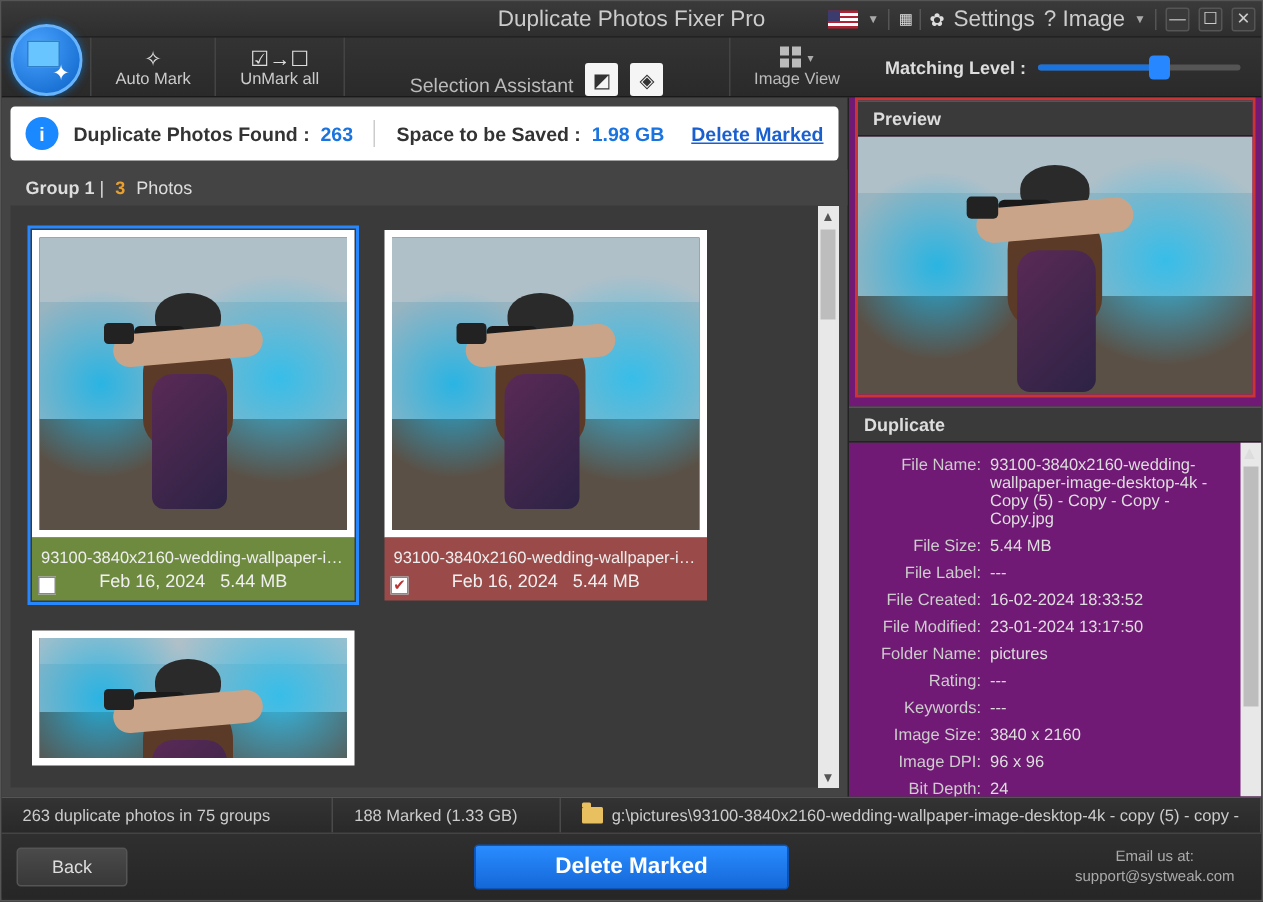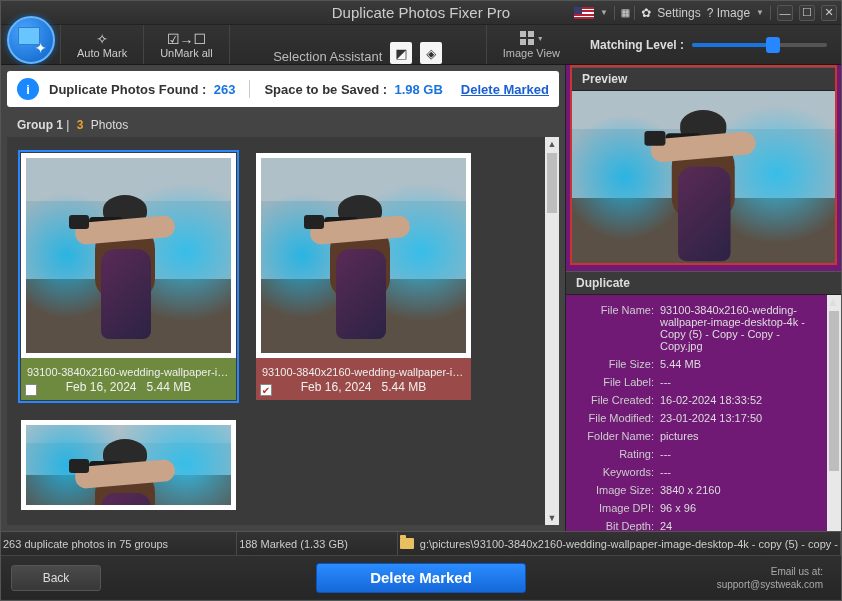--- a/index.html
+++ b/index.html
@@ -5,21 +5,21 @@
   *{box-sizing:border-box;margin:0;padding:0;font-family:"Segoe UI",Arial,sans-serif}
   body{width:842px;height:601px;background:#2a2a2a;overflow:hidden;color:#ddd;font-size:12px;position:relative;border:1px solid #555}
   .title-bar{height:24px;background:linear-gradient(#3a3a3a,#2e2e2e);display:flex;align-items:center;position:relative;border-bottom:1px solid #222}
   .app-title{position:absolute;left:50%;transform:translateX(-50%);color:#ccc;font-size:15px}
   .title-right{position:absolute;right:4px;display:flex;align-items:center;gap:6px}
   .title-right .sep{width:1px;height:14px;background:#555}
   .tctrl{width:16px;height:16px;display:flex;align-items:center;justify-content:center;border:1px solid #555;border-radius:2px;background:#3a3a3a;font-size:11px;color:#ccc}
   .flag{width:20px;height:12px;background:linear-gradient(#b22234 0 14%, #fff 14% 28%, #b22234 28% 42%, #fff 42% 57%, #b22234 57% 71%, #fff 71% 85%, #b22234 85%);position:relative}
   .flag::before{content:"";position:absolute;left:0;top:0;width:8px;height:7px;background:#3c3b6e}
   .dd{font-size:8px;color:#aaa}
-  .txt-link{color:#ccc;font-size:12px}
+  .txt-link{color:#ccc;font-size:15px}
 
   .toolbar{height:40px;background:linear-gradient(#333,#2a2a2a);display:flex;align-items:stretch;border-bottom:1px solid #1a1a1a}
   .logo{width:60px;display:flex;align-items:center;justify-content:center;border-right:1px solid #444}
   .logo-c{width:48px;height:48px;border-radius:50%;background:radial-gradient(circle at 35% 30%,#4aa3ff,#0a62c6);border:2px solid #68b4ff;box-shadow:0 0 6px rgba(0,140,255,.6);position:relative;margin-top:-10px}
   .logo-c::before{content:"";position:absolute;left:9px;top:9px;width:20px;height:16px;background:#68c5ff;border:1px solid #3080c8}
   .logo-c::after{content:"✦";position:absolute;right:6px;bottom:6px;font-size:14px;color:#fff}
   .tbtn{display:flex;flex-direction:column;align-items:center;justify-content:center;padding:0 16px;border-right:1px solid #444;font-size:11px;color:#ccc}
   .tbtn .ic{height:16px;font-size:14px;color:#ddd}
   .sel-assist{flex:1;display:flex;align-items:flex-end;justify-content:center;gap:8px;color:#bbb;font-size:13px}
   .sq-icon{width:22px;height:22px;background:#f5f5f5;display:flex;align-items:center;justify-content:center;color:#333;font-size:13px;border-radius:2px}
@@ -73,28 +73,28 @@
   .preview .img{height:172px;position:relative;overflow:hidden}
   .meta-sec{flex:1;overflow:hidden;position:relative}
   .meta-tbl{padding:6px 4px 6px 4px}
   .mrow{display:flex;padding:3px 0;font-size:11px}
   .mrow .k{width:90px;text-align:right;color:#ccc;padding-right:6px}
   .mrow .v{flex:1;color:#ddd;padding-right:14px}
   .meta-scroll{position:absolute;right:0;top:0;width:14px;height:100%;background:#e8e8e8}
   .meta-scroll .tr{position:absolute;left:2px;top:16px;width:10px;height:160px;background:#bdbdbd}
 
   .status{height:24px;background:linear-gradient(#333,#292929);display:flex;align-items:center;font-size:11px;color:#ccc;border-top:1px solid #555}
-  .status .cell{padding:0 2px;border-right:1px solid #4a4a4a;height:100%;display:flex;align-items:center}
+  .status .cell{padding:0 14px;border-right:1px solid #4a4a4a;height:100%;display:flex;align-items:center}
   .folder-ic{width:14px;height:11px;background:#e8c060;margin-right:6px;position:relative;border-radius:1px}
   .folder-ic::before{content:"";position:absolute;left:0;top:-3px;width:6px;height:3px;background:#e8c060;border-radius:1px 1px 0 0}
 
   .footer{height:44px;background:linear-gradient(#2f2f2f,#262626);display:flex;align-items:center;padding:0 10px;position:relative;border-top:1px solid #444}
-  .back-btn{width:90px;height:26px;background:linear-gradient(#4a4a4a,#383838);border:1px solid #555;border-radius:3px;color:#ddd;display:flex;align-items:center;justify-content:center;font-size:12px}
+  .back-btn{width:74px;height:26px;background:linear-gradient(#4a4a4a,#383838);border:1px solid #555;border-radius:3px;color:#ddd;display:flex;align-items:center;justify-content:center;font-size:12px}
   .del-btn{position:absolute;left:50%;transform:translateX(-50%);width:210px;height:30px;background:linear-gradient(#2a8cff,#1568d8);border:1px solid #0d53b8;border-radius:3px;color:#fff;font-size:15px;font-weight:bold;display:flex;align-items:center;justify-content:center}
-  .email{position:absolute;right:18px;text-align:right;font-size:10px;color:#aaa;line-height:1.3}
+  .email{position:absolute;right:18px;text-align:center;font-size:10px;color:#aaa;line-height:1.3}
 </style>
 </head>
 <body>
 
 <div class="title-bar">
   <div class="app-title">Duplicate Photos Fixer Pro</div>
   <div class="title-right">
     <div class="flag"></div>
     <span class="dd">▼</span>
     <div class="sep"></div>

